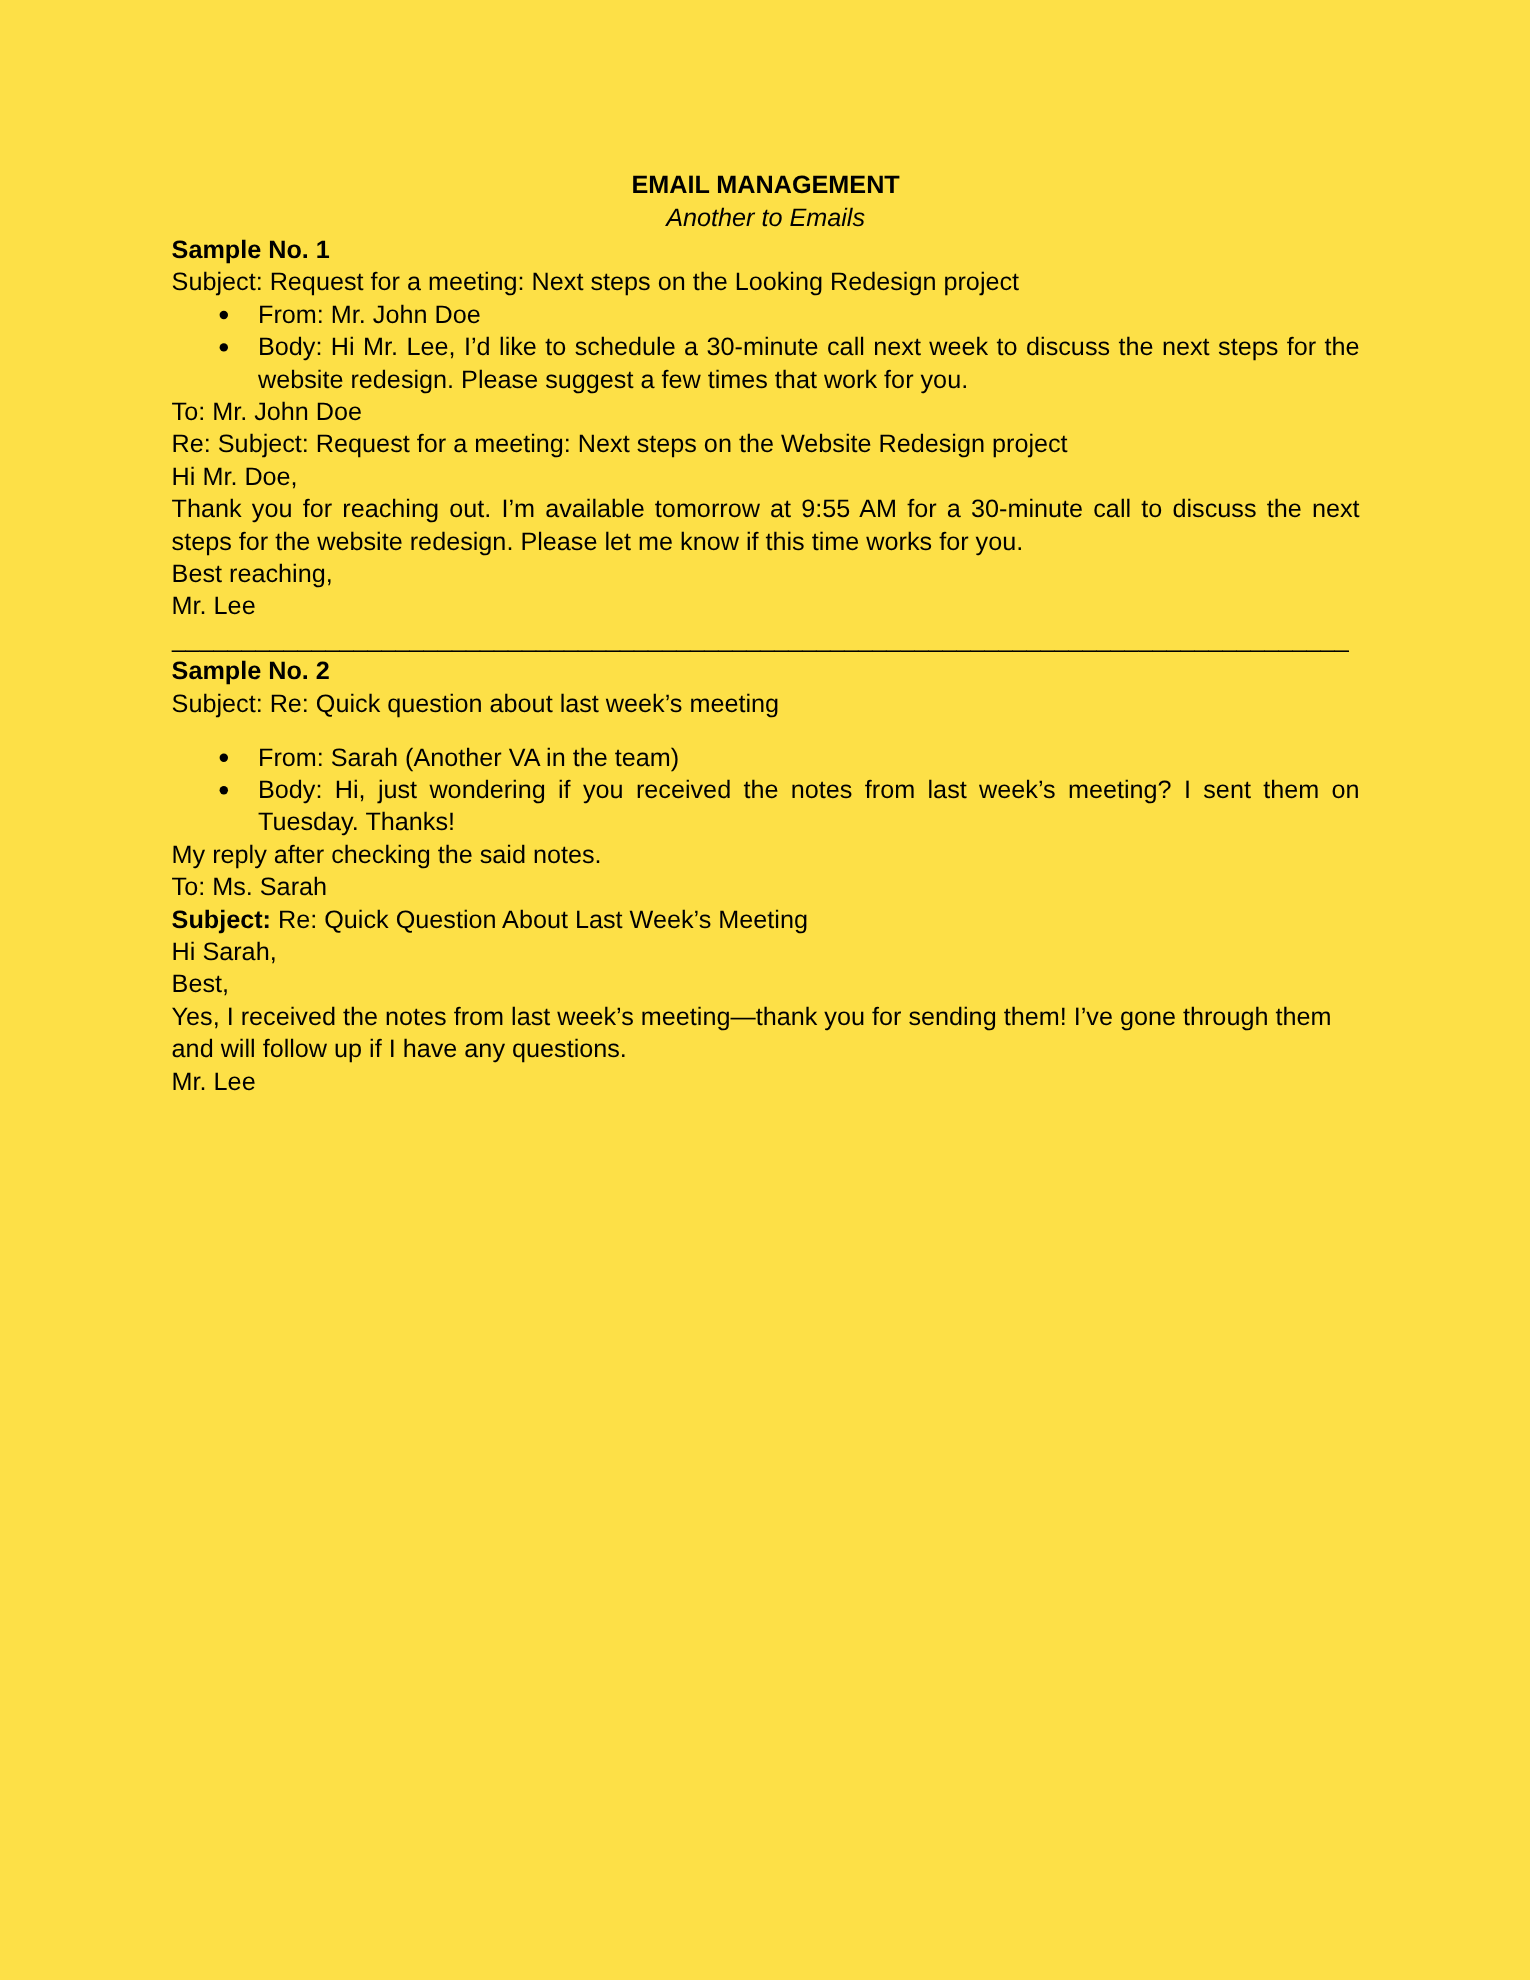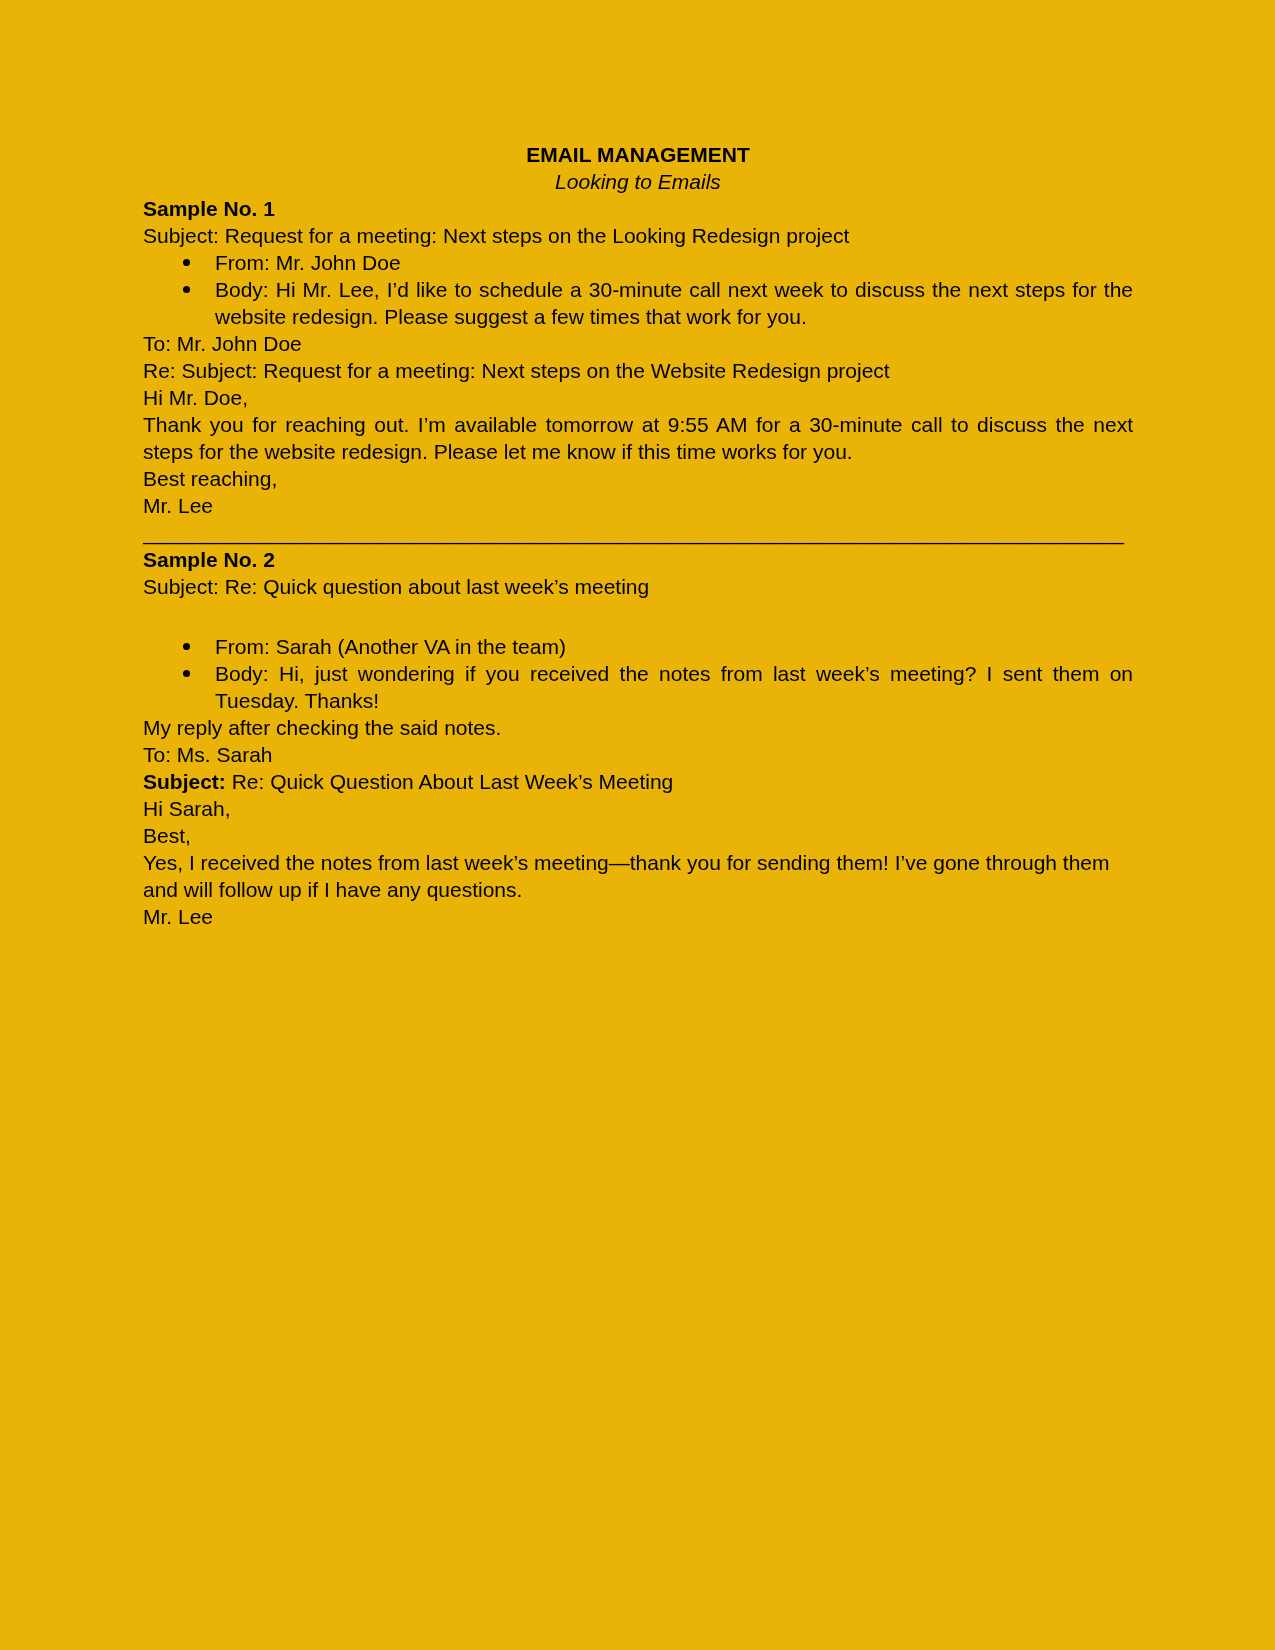--- a/index.html
+++ b/index.html
@@ -1,31 +1,31 @@
 <!DOCTYPE html>
 <html><head>
 <meta charset="utf-8">
 <style>
   html, body { margin: 0; padding: 0; background: #ffffff; }
   .page {
     width: 1275px;
     height: 1650px;
     box-sizing: border-box;
     padding: 141px 142px 0 143px;
-    background: #eab308;
+    background: #fde047;
     color: #000000;
     font-family: "Liberation Sans", "DejaVu Sans", sans-serif;
     font-size: 21px;
     line-height: 27px;
   }
   .page p { margin: 0; }
   .center { text-align: center; }
   .bold { font-weight: bold; }
   .italic { font-style: italic; }
-  .gap { margin-top: 33px; }
+  .gap { margin-top: 18px; }
   .justify { text-align: justify; }
   .bullet { position: relative; padding-left: 72px; }
   .dot {
     position: absolute;
     left: 40px;
     top: 10px;
     width: 7px;
     height: 7px;
     border-radius: 50%;
     background: #000000;
@@ -35,21 +35,21 @@
     white-space: nowrap;
     overflow: hidden;
   }
 </style>
 </head>
 <body>
 
 <div class="page">
 
   <p class="center bold">EMAIL MANAGEMENT</p>
-  <p class="center italic">Looking to Emails</p>
+  <p class="center italic">Another to Emails</p>
 
   <p class="bold gap">Sample No. 1</p>
 
   <p class="gap">Subject: Request for a meeting: Next steps on the Looking Redesign project</p>
 
   <div class="bullet">
     <span class="dot"></span>
     <p>From: Mr. John Doe</p>
   </div>
   <div class="bullet">

